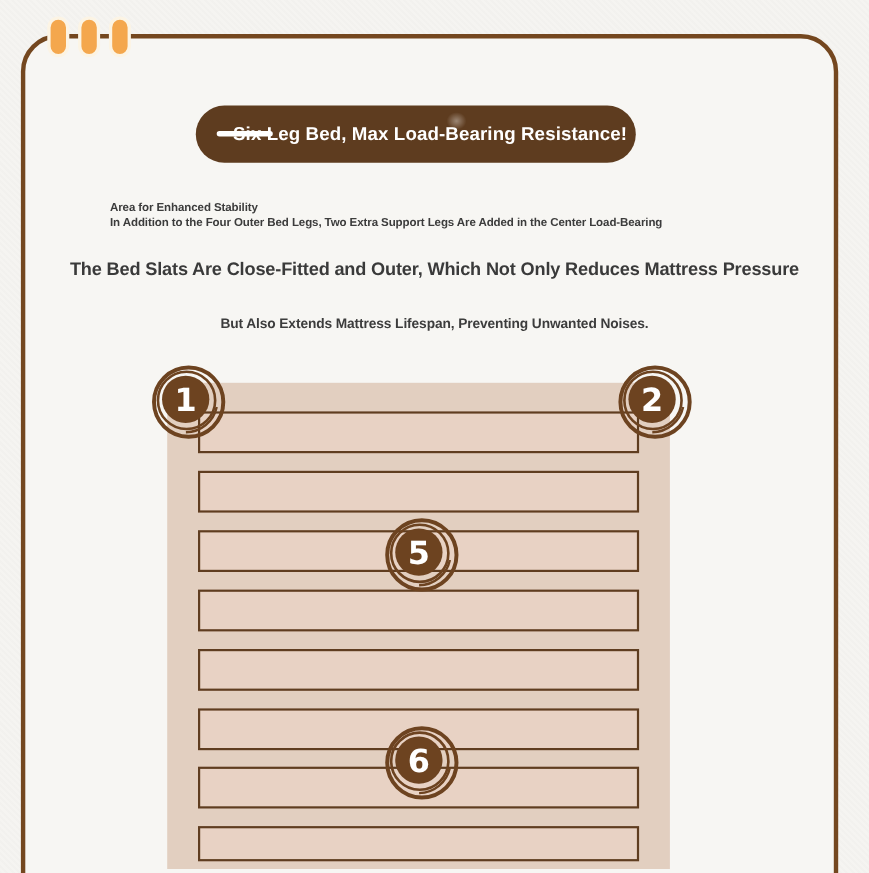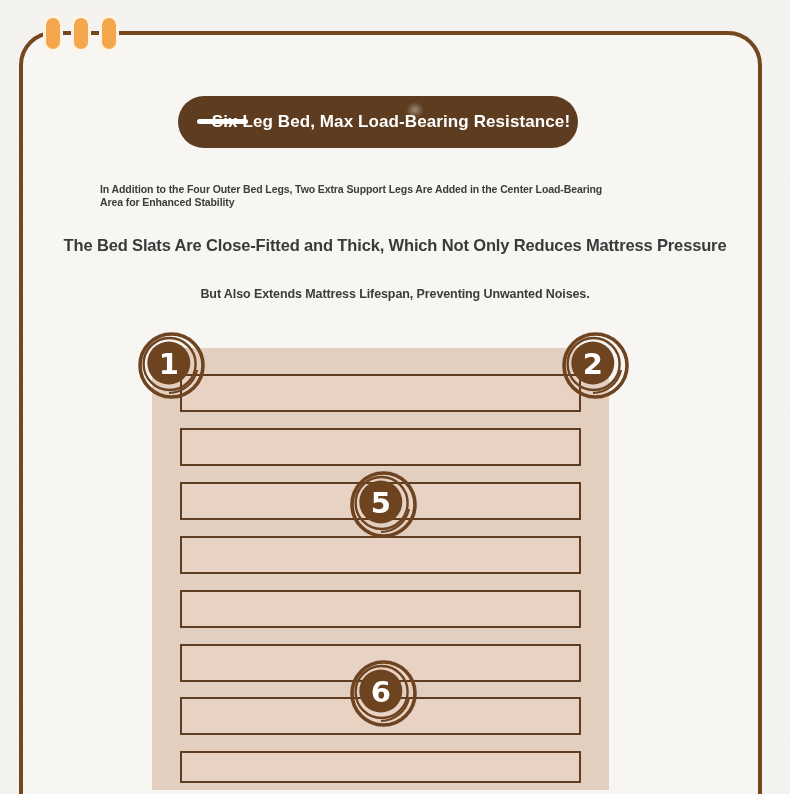--- a/index.html
+++ b/index.html
@@ -140,25 +140,25 @@
     <span class="pill"></span>
   </div>
 
   <div class="banner">
     <span class="banner-dash"></span>
     <span class="banner-sparkle"></span>
     <span class="banner-text">Six Leg Bed, Max Load-Bearing Resistance!</span>
   </div>
 
   <div class="subtitle">
+    <div>Area for Enhanced Stability</div>
     <div>In Addition to the Four Outer Bed Legs, Two Extra Support Legs Are Added in the Center Load-Bearing</div>
-    <div>Area for Enhanced Stability</div>
   </div>
 
-  <div class="heading">The Bed Slats Are Close-Fitted and Thick, Which Not Only Reduces Mattress Pressure</div>
+  <div class="heading">The Bed Slats Are Close-Fitted and Outer, Which Not Only Reduces Mattress Pressure</div>
 
   <div class="subheading">But Also Extends Mattress Lifespan, Preventing Unwanted Noises.</div>
 
   <div class="bed" id="bed">
       <div class="slat" style="top: 26px; height: 38px; background: rgb(232, 210, 196); border-color: rgb(95, 61, 32);"></div>
       <div class="slat" style="top: 80px; height: 38px; background: rgb(232, 210, 196); border-color: rgb(95, 61, 32);"></div>
       <div class="slat" style="top: 134px; height: 38px; background: rgb(232, 210, 196); border-color: rgb(95, 61, 32);"></div>
       <div class="slat" style="top: 188px; height: 38px; background: rgb(232, 210, 196); border-color: rgb(95, 61, 32);"></div>
       <div class="slat" style="top: 242px; height: 38px; background: rgb(232, 210, 196); border-color: rgb(95, 61, 32);"></div>
       <div class="slat" style="top: 296px; height: 38px; background: rgb(232, 210, 196); border-color: rgb(95, 61, 32);"></div>

